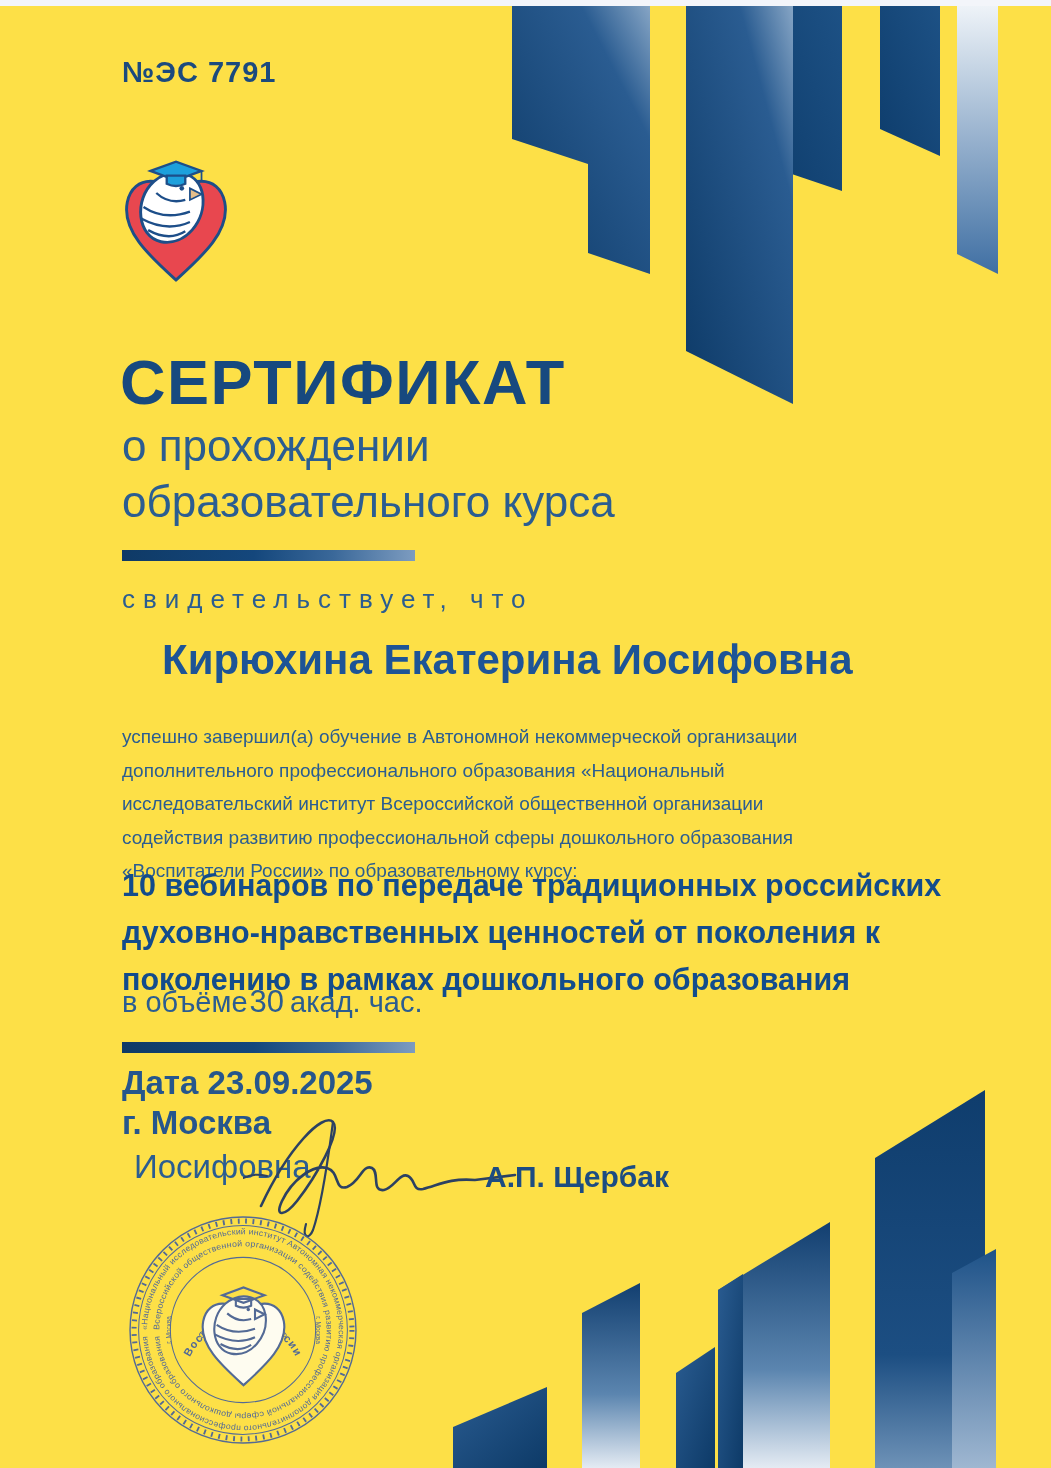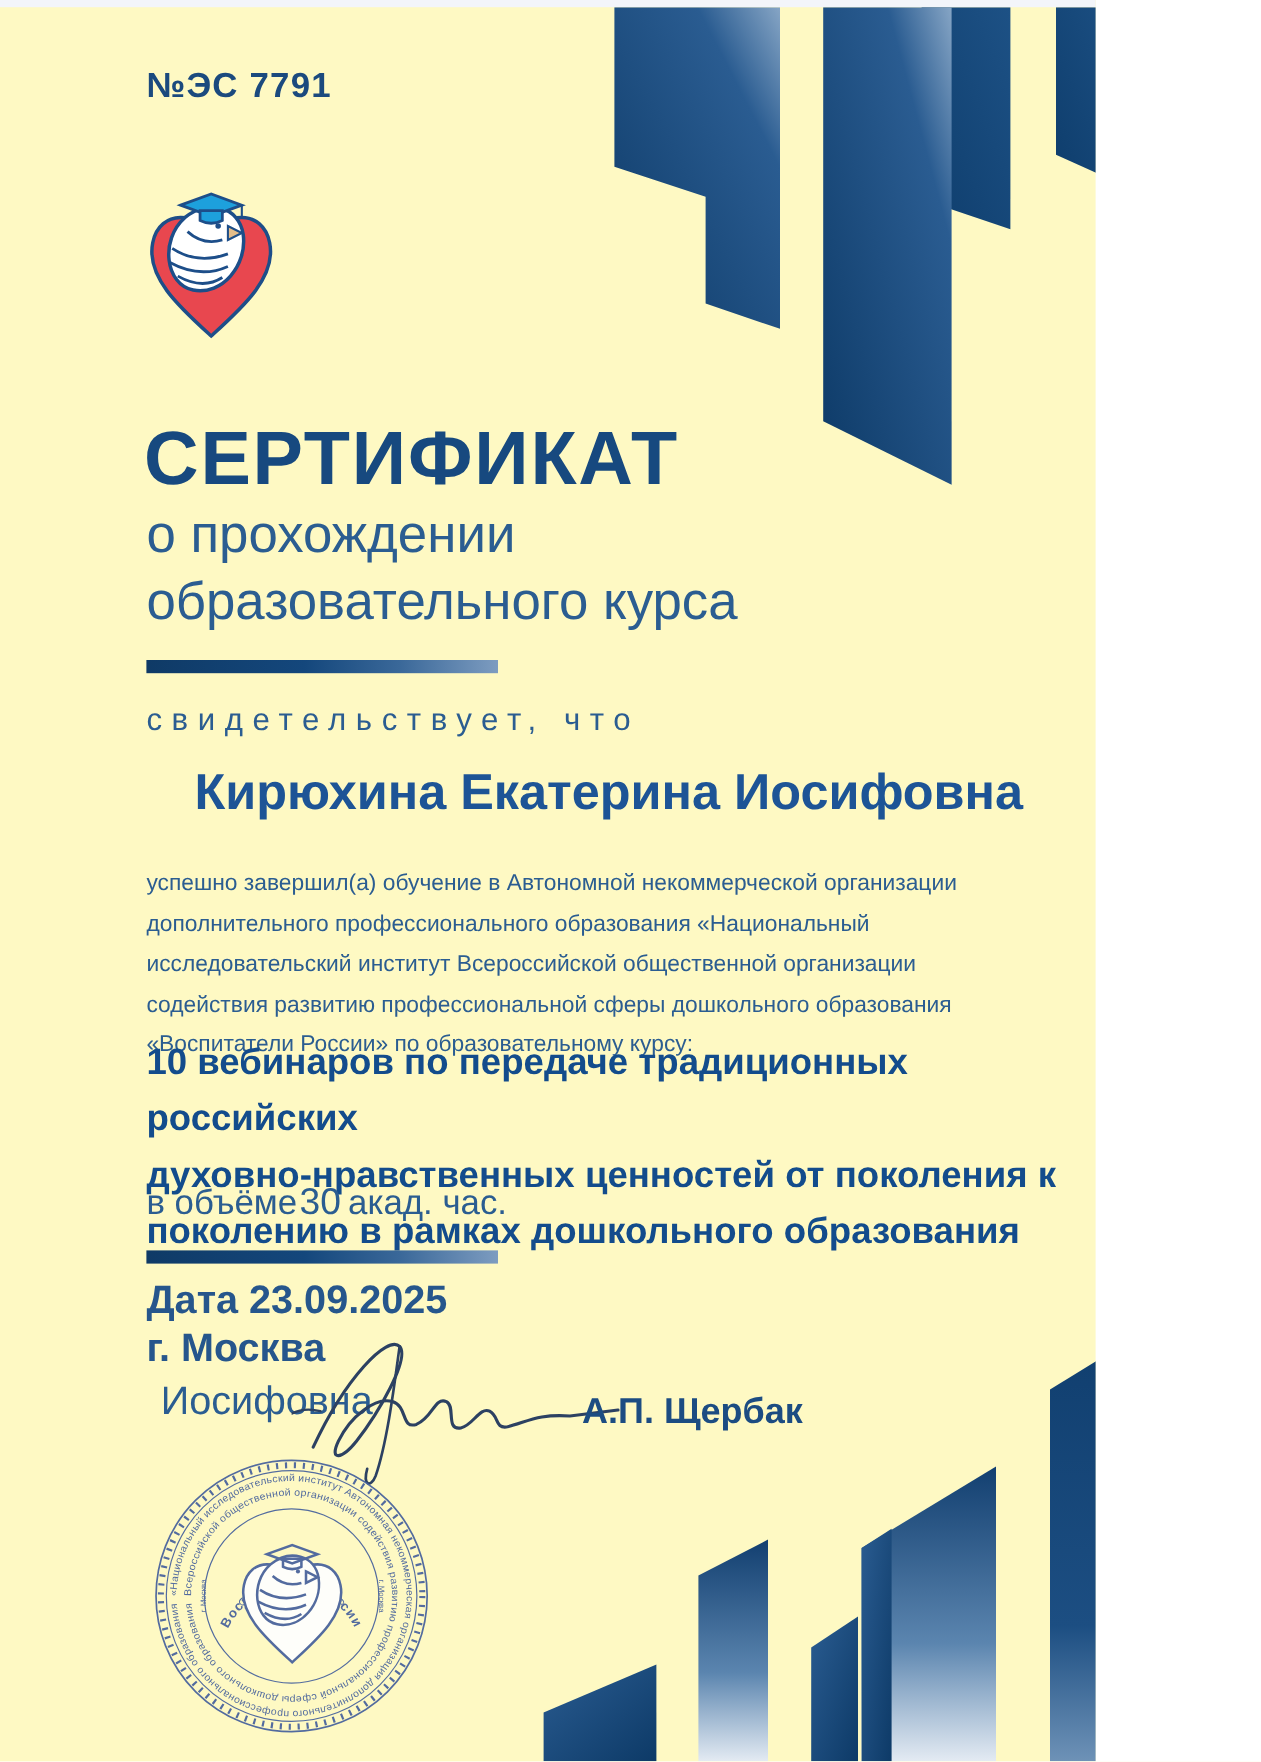--- a/index.html
+++ b/index.html
@@ -1,16 +1,16 @@
 <!DOCTYPE html>
 <html><head>
 <meta charset="utf-8">
 <style>
   html,body{margin:0;padding:0;background:#ffffff;}
-  #page{position:relative;width:913px;height:1468px;background:#fef9c3;overflow:hidden;
+  #page{position:relative;width:1051px;height:1468px;background:#fde047;overflow:hidden;
         font-family:"Liberation Sans", sans-serif;}
   .topstrip{position:absolute;left:0;top:0;width:1051px;height:6px;background:#f3f5fa;}
   svg{display:block;}
   .abs{position:absolute;}
 
   .cert-number{left:122px;top:56px;font-size:29px;font-weight:700;letter-spacing:1px;color:#1b4a7e;}
 
   .logo-icon{left:118px;top:158px;width:116px;height:128px;}
   .logo-text{left:233px;top:168px;font-size:30px;line-height:38px;color:#3a6da5;font-weight:400;white-space:pre-line;}
 

